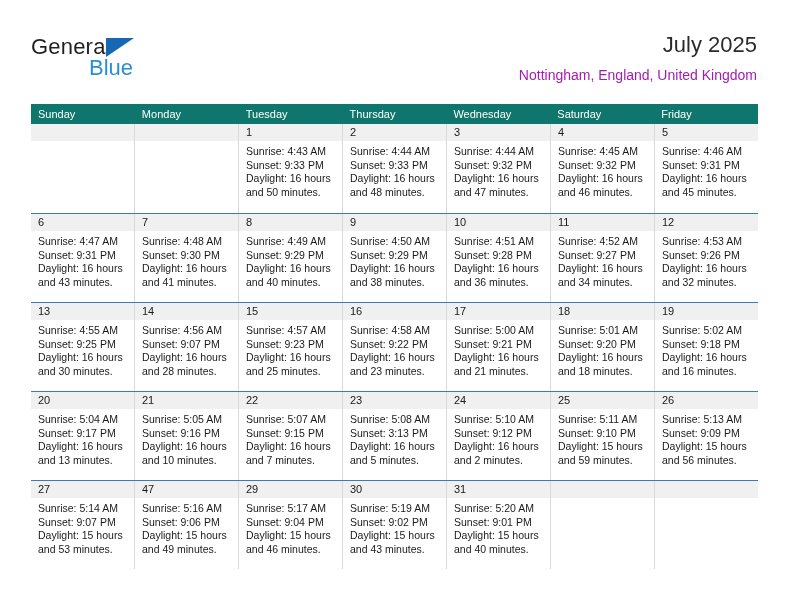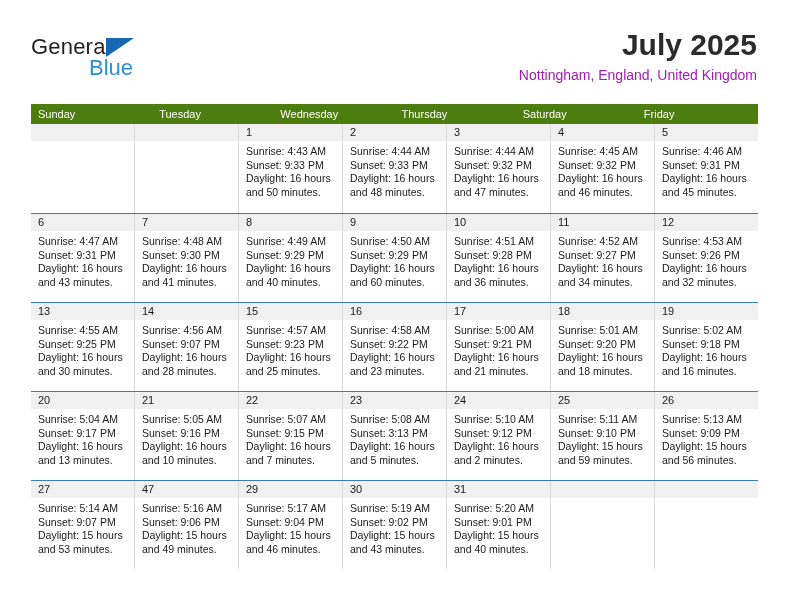--- a/index.html
+++ b/index.html
@@ -62,44 +62,44 @@
     color: #2a8fd4;
     font-family: "Liberation Sans", sans-serif;
   }
   .title-block {
     position: absolute;
     right: 0;
     top: 0;
     text-align: right;
   }
   .cal-title {
-    font-size: 30px;
+    font-size: 22px;
     color: #2b2b2b;
     line-height: 34px;
-    font-weight: bold;
+    font-weight: normal;
     white-space: nowrap;
   }
   .cal-sub {
     font-size: 14px;
     color: #a21caf;
     line-height: 22px;
     margin-top: 2px;
     white-space: nowrap;
   }
 
   
   .calendar {
     position: absolute;
     left: 31px;
     top: 104px;
     width: 727px;
   }
   .weekheader {
     display: flex;
-    background: #4d7c0f;
+    background: #0f766e;
     height: 20px;
   }
   .weekheader .wh {
     flex: 1 1 0;
     color: #ffffff;
     font-size: 11px;
     line-height: 20px;
     padding-left: 7px;
     box-sizing: border-box;
     white-space: nowrap;
@@ -162,23 +162,24 @@
     <div class="title-block">
       <div class="cal-title">July 2025</div>
       <div class="cal-sub">Nottingham, England, United Kingdom</div>
     </div>
 
   </div>
 
   <div class="calendar">
     <div class="weekheader" id="weekday-row">
         <div class="wh">Sunday</div>
+        <div class="wh">Monday</div>
         <div class="wh">Tuesday</div>
+        <div class="wh">Thursday</div>
         <div class="wh">Wednesday</div>
-        <div class="wh">Thursday</div>
         <div class="wh">Saturday</div>
         <div class="wh">Friday</div>
       </div>
     <div id="weeks-container">
         <div class="week">
           <div class="day empty">
             <div class="numband"></div>
             <div class="detail"></div>
           </div>
           <div class="day empty">
@@ -258,21 +259,21 @@
               <div>Daylight: 16 hours</div>
               <div>and 40 minutes.</div>
             </div>
           </div>
           <div class="day">
             <div class="numband">9</div>
             <div class="detail">
               <div>Sunrise: 4:50 AM</div>
               <div>Sunset: 9:29 PM</div>
               <div>Daylight: 16 hours</div>
-              <div>and 60 minutes.</div>
+              <div>and 38 minutes.</div>
             </div>
           </div>
           <div class="day">
             <div class="numband">10</div>
             <div class="detail">
               <div>Sunrise: 4:51 AM</div>
               <div>Sunset: 9:28 PM</div>
               <div>Daylight: 16 hours</div>
               <div>and 36 minutes.</div>
             </div>

